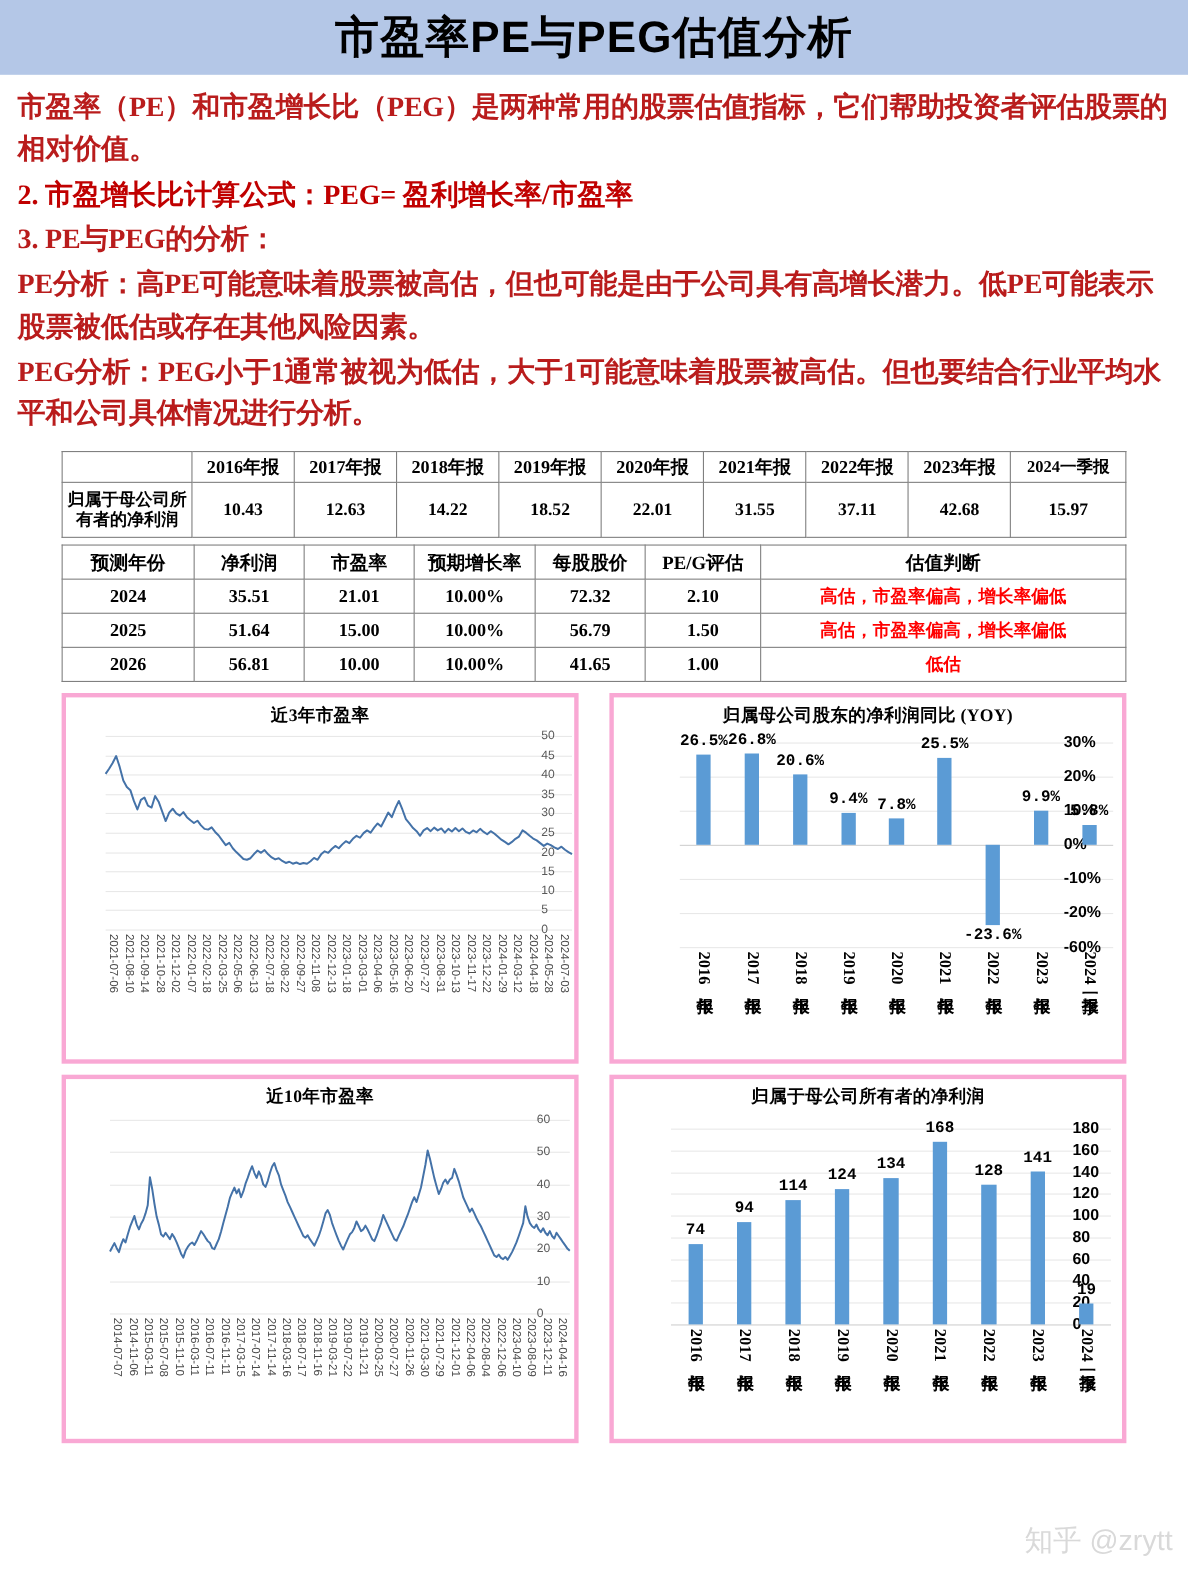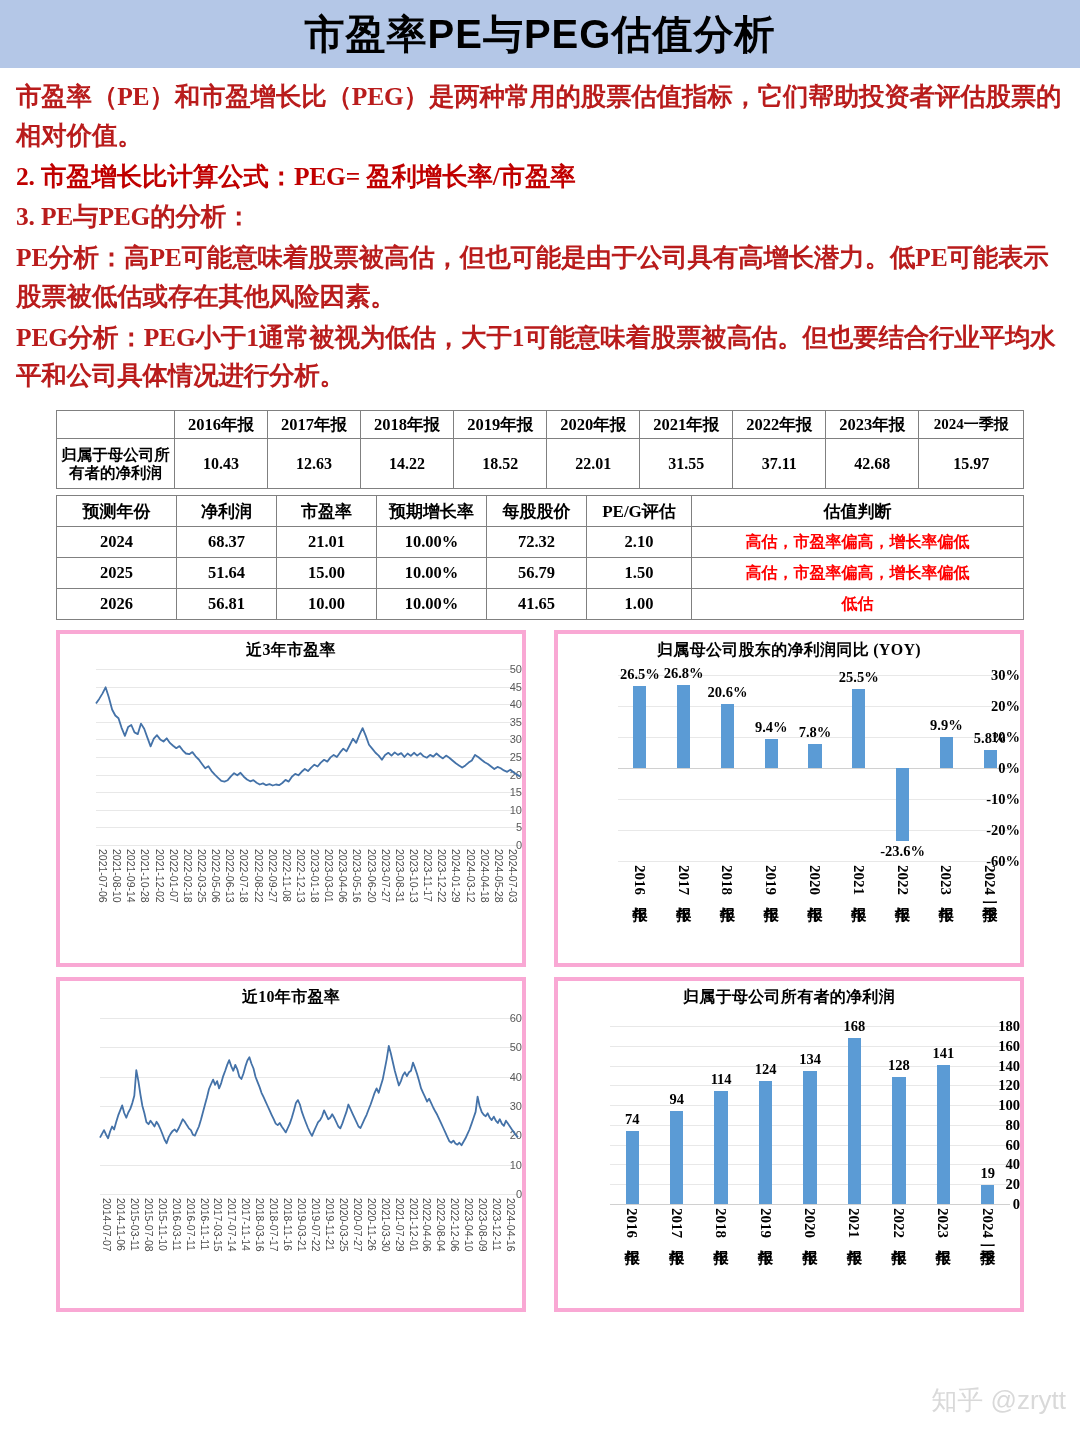--- a/index.html
+++ b/index.html
@@ -102,30 +102,30 @@
     font-family:"Liberation Serif","DejaVu Serif",serif;
     letter-spacing:0.3px;
   }
   .plot { position:relative; }
 
   .ylab {
     position:absolute;
     right:0;
     font-size:11px;
     color:#595959;
-    text-align:right;
+    text-align:left;
     font-family:"Liberation Sans","DejaVu Sans",sans-serif;
     transform:translateY(-50%);
     white-space:nowrap;
   }
   .ylab.bold {
     color:#000;
     font-weight:bold;
     font-size:14.5px;
-    font-family:Liberation Serif, serif;
+    font-family:Liberation Sans, sans-serif;
   }
   .gridline {
     position:absolute;
     height:1px;
     background:#e8e8e8;
   }
   .gridline.zero { background:#d0d0d0; }
 
   .xtick {
     position:absolute;
@@ -149,21 +149,21 @@
   }
   .bar {
     position:absolute;
     background:#5b9bd5;
   }
   .barlabel {
     position:absolute;
     font-size:14.5px;
     font-weight:bold;
     color:#000;
-    font-family:Liberation Serif, serif;
+    font-family:Liberation Mono, monospace;
     white-space:nowrap;
     transform:translateX(-50%);
   }
   svg.linechart { display:block; }
 
   .watermark {
     position:absolute;
     right:14px;
     bottom:22px;
     font-size:26px;
@@ -225,21 +225,21 @@
         <td class="hd" style="width:120px">预测年份</td>
         <td class="hd" style="width:100px">净利润</td>
         <td class="hd" style="width:100px">市盈率</td>
         <td class="hd" style="width:110px">预期增长率</td>
         <td class="hd" style="width:100px">每股股价</td>
         <td class="hd" style="width:105px">PE/G评估</td>
         <td class="hd">估值判断</td>
       </tr>
       <tr>
         <td>2024</td>
-        <td>68.37</td>
+        <td>35.51</td>
         <td>21.01</td>
         <td>10.00%</td>
         <td>72.32</td>
         <td>2.10</td>
         <td class="jd">高估，市盈率偏高，增长率偏低</td>
       </tr>
       <tr>
         <td>2025</td>
         <td>51.64</td>
         <td>15.00</td>

